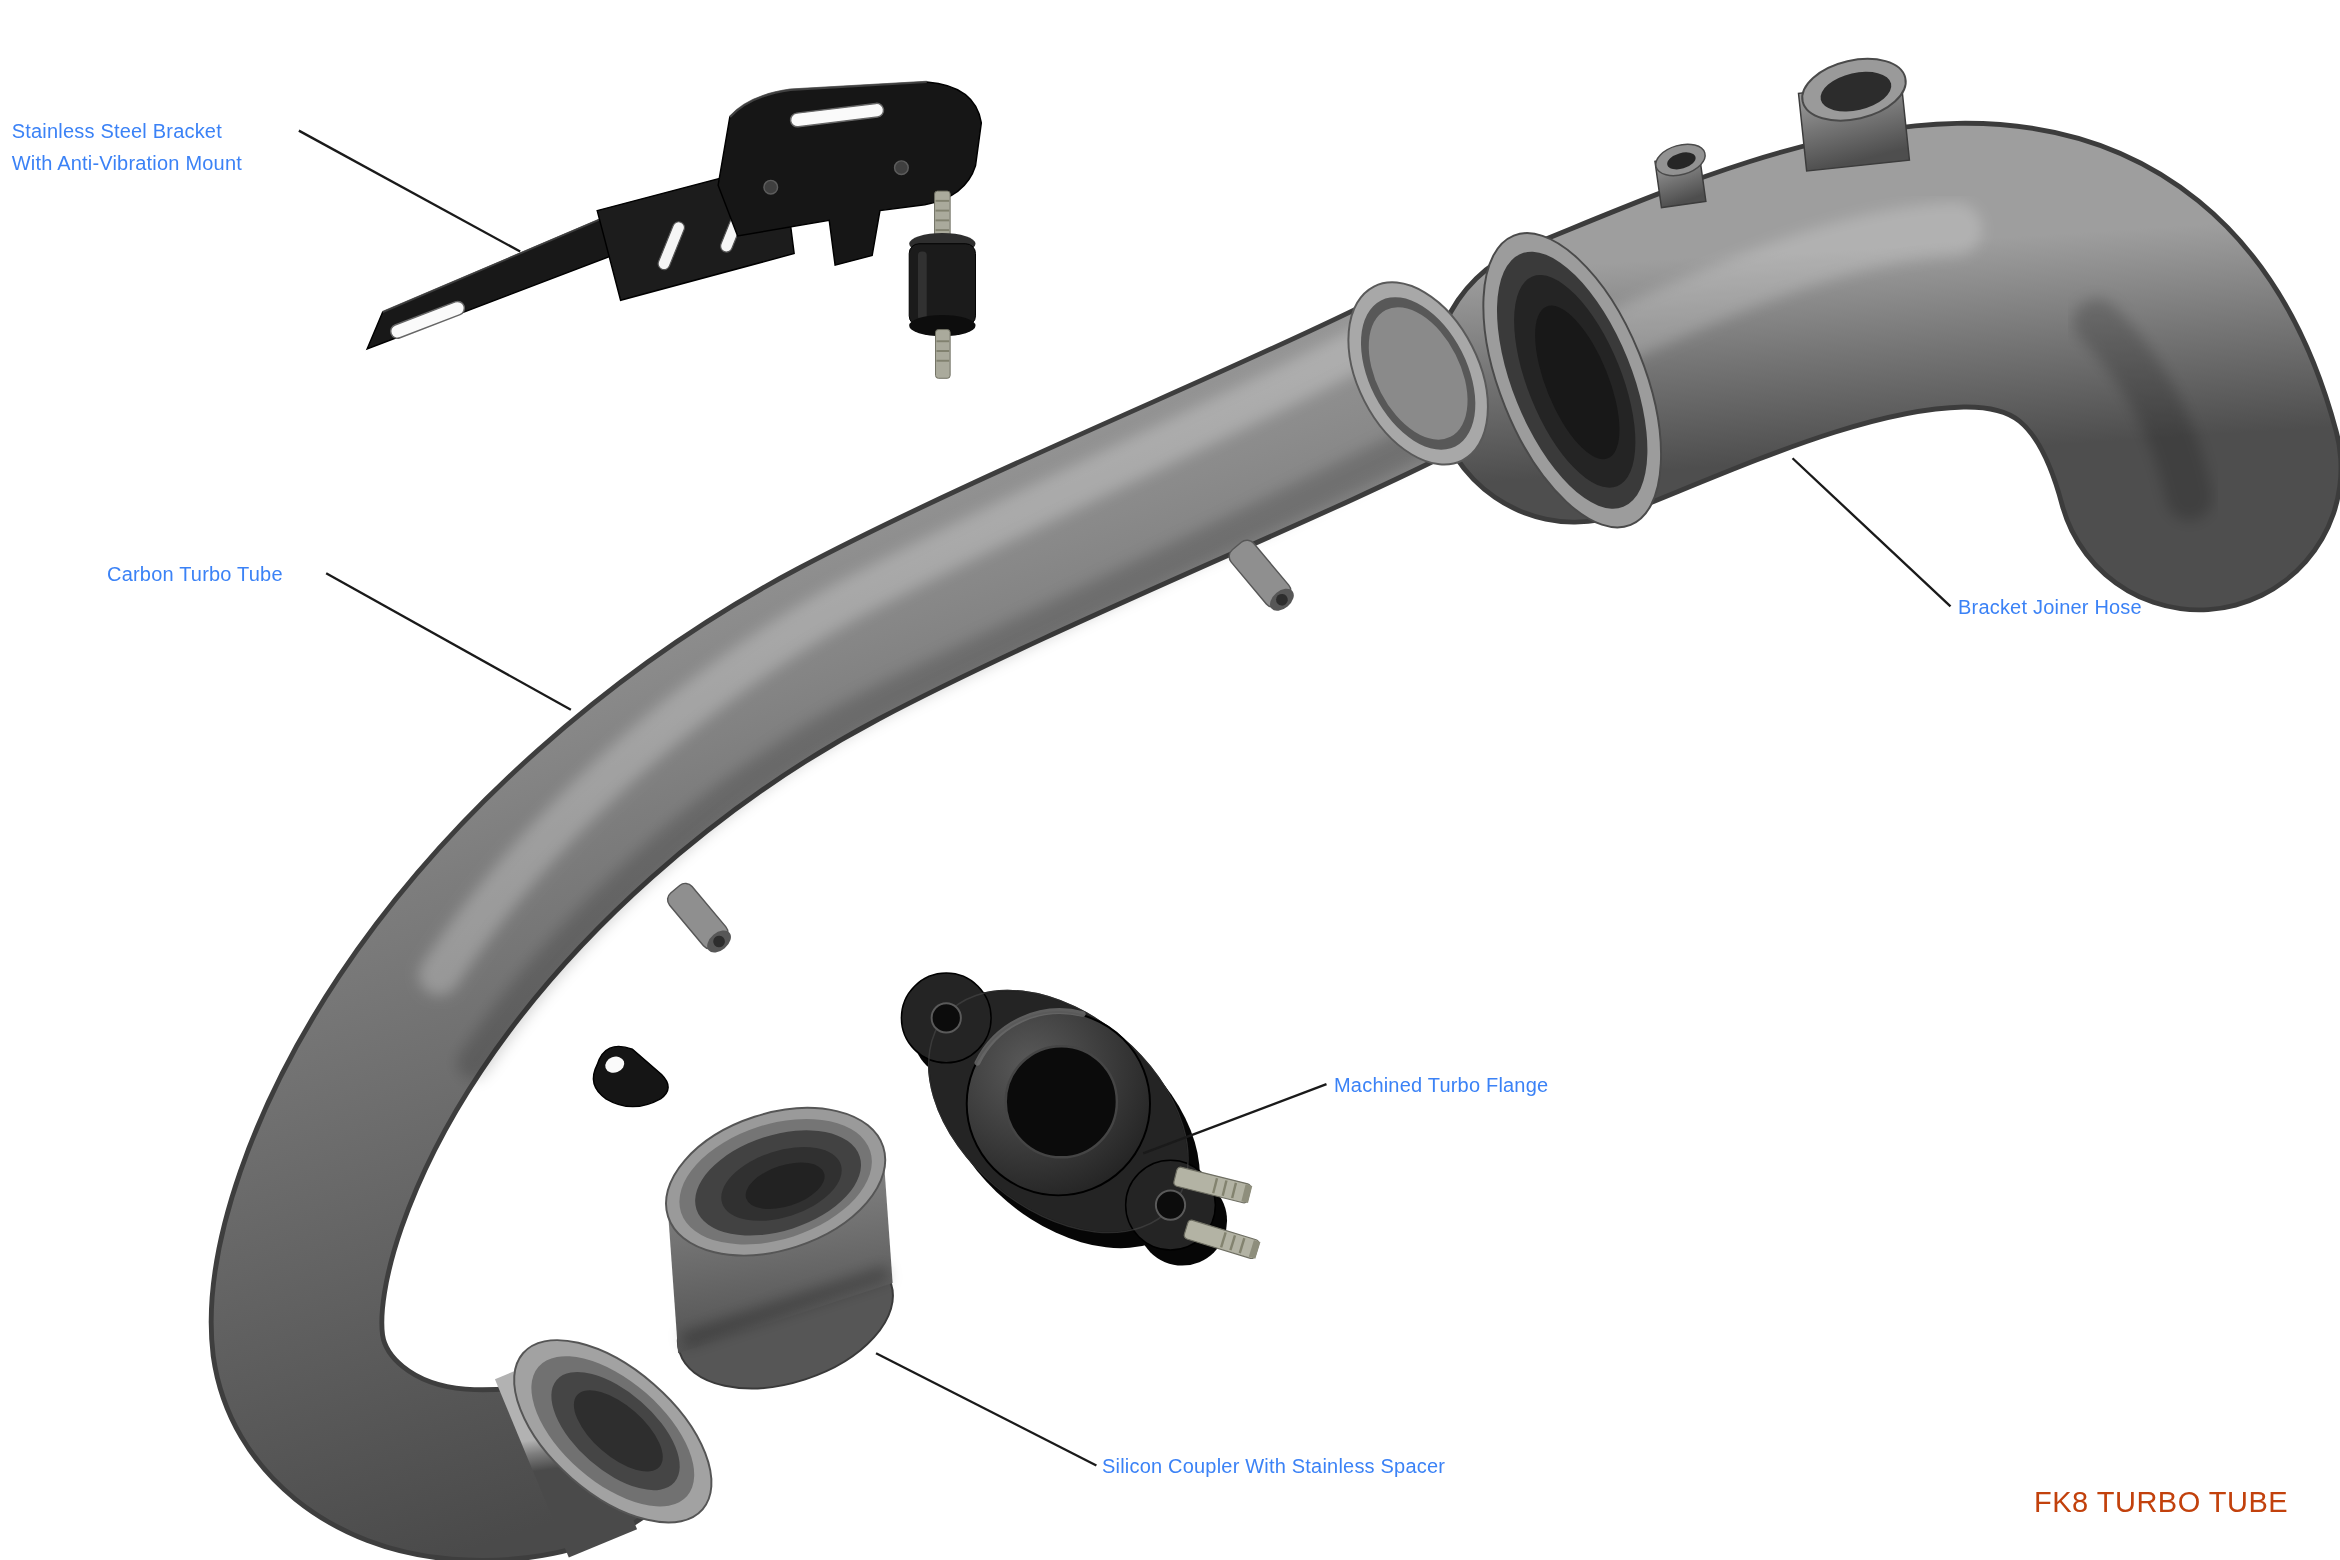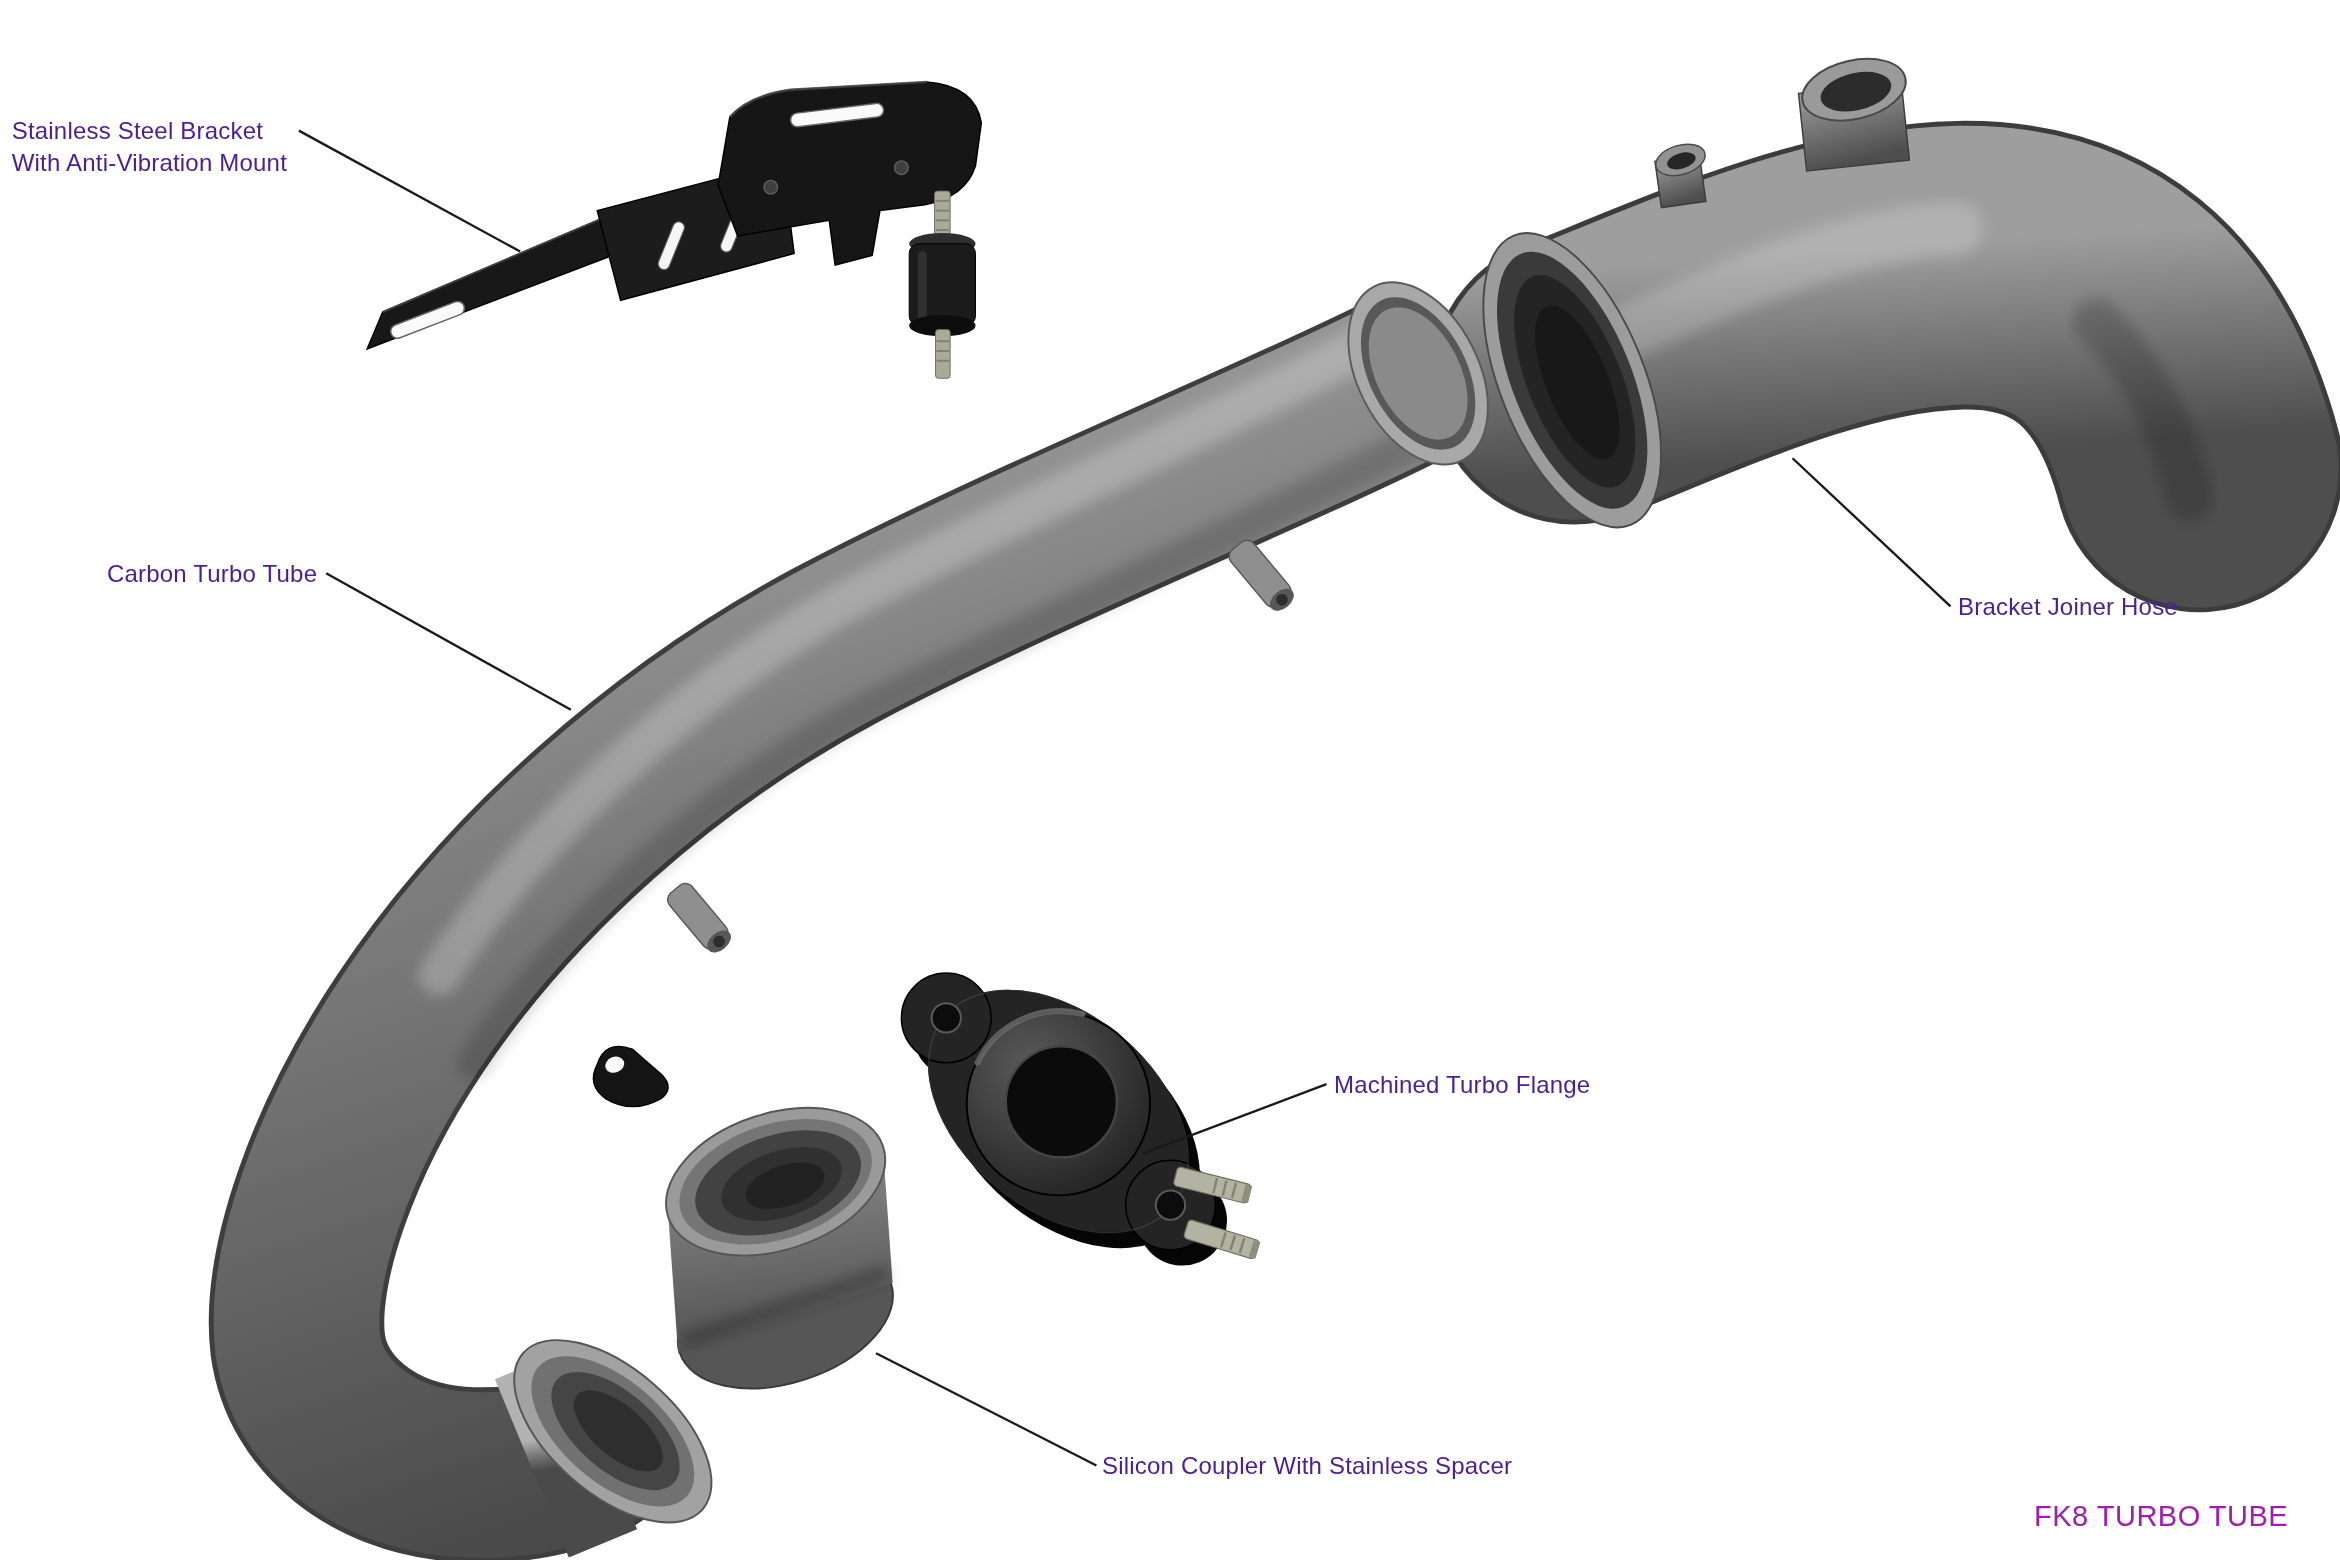--- a/index.html
+++ b/index.html
@@ -18,33 +18,32 @@
     background: #ffffff;
   }
   .scene svg {
     position: absolute;
     left: 0; top: 0;
     width: 2341px;
     height: 1560px;
   }
   .part-label {
     position: absolute;
-    font-size: 24px;
+    font-size: 20px;
     line-height: 32px;
-    color: #4c1d95;
+    color: #3b82f6;
     white-space: nowrap;
     letter-spacing: 0.2px;
   }
   .diagram-title {
     position: absolute;
     font-size: 29px;
-    color: #a21caf;
+    color: #c2410c;
     white-space: nowrap;
     letter-spacing: 0.5px;
-    margin-top: 14px;
   }
 </style>
 </head>
 <body>
 
 <div class="scene">
 
   <svg viewBox="0 0 2400 1600">
     <defs>
       <linearGradient id="gTube" x1="0" y1="0" x2="0.35" y2="1">

